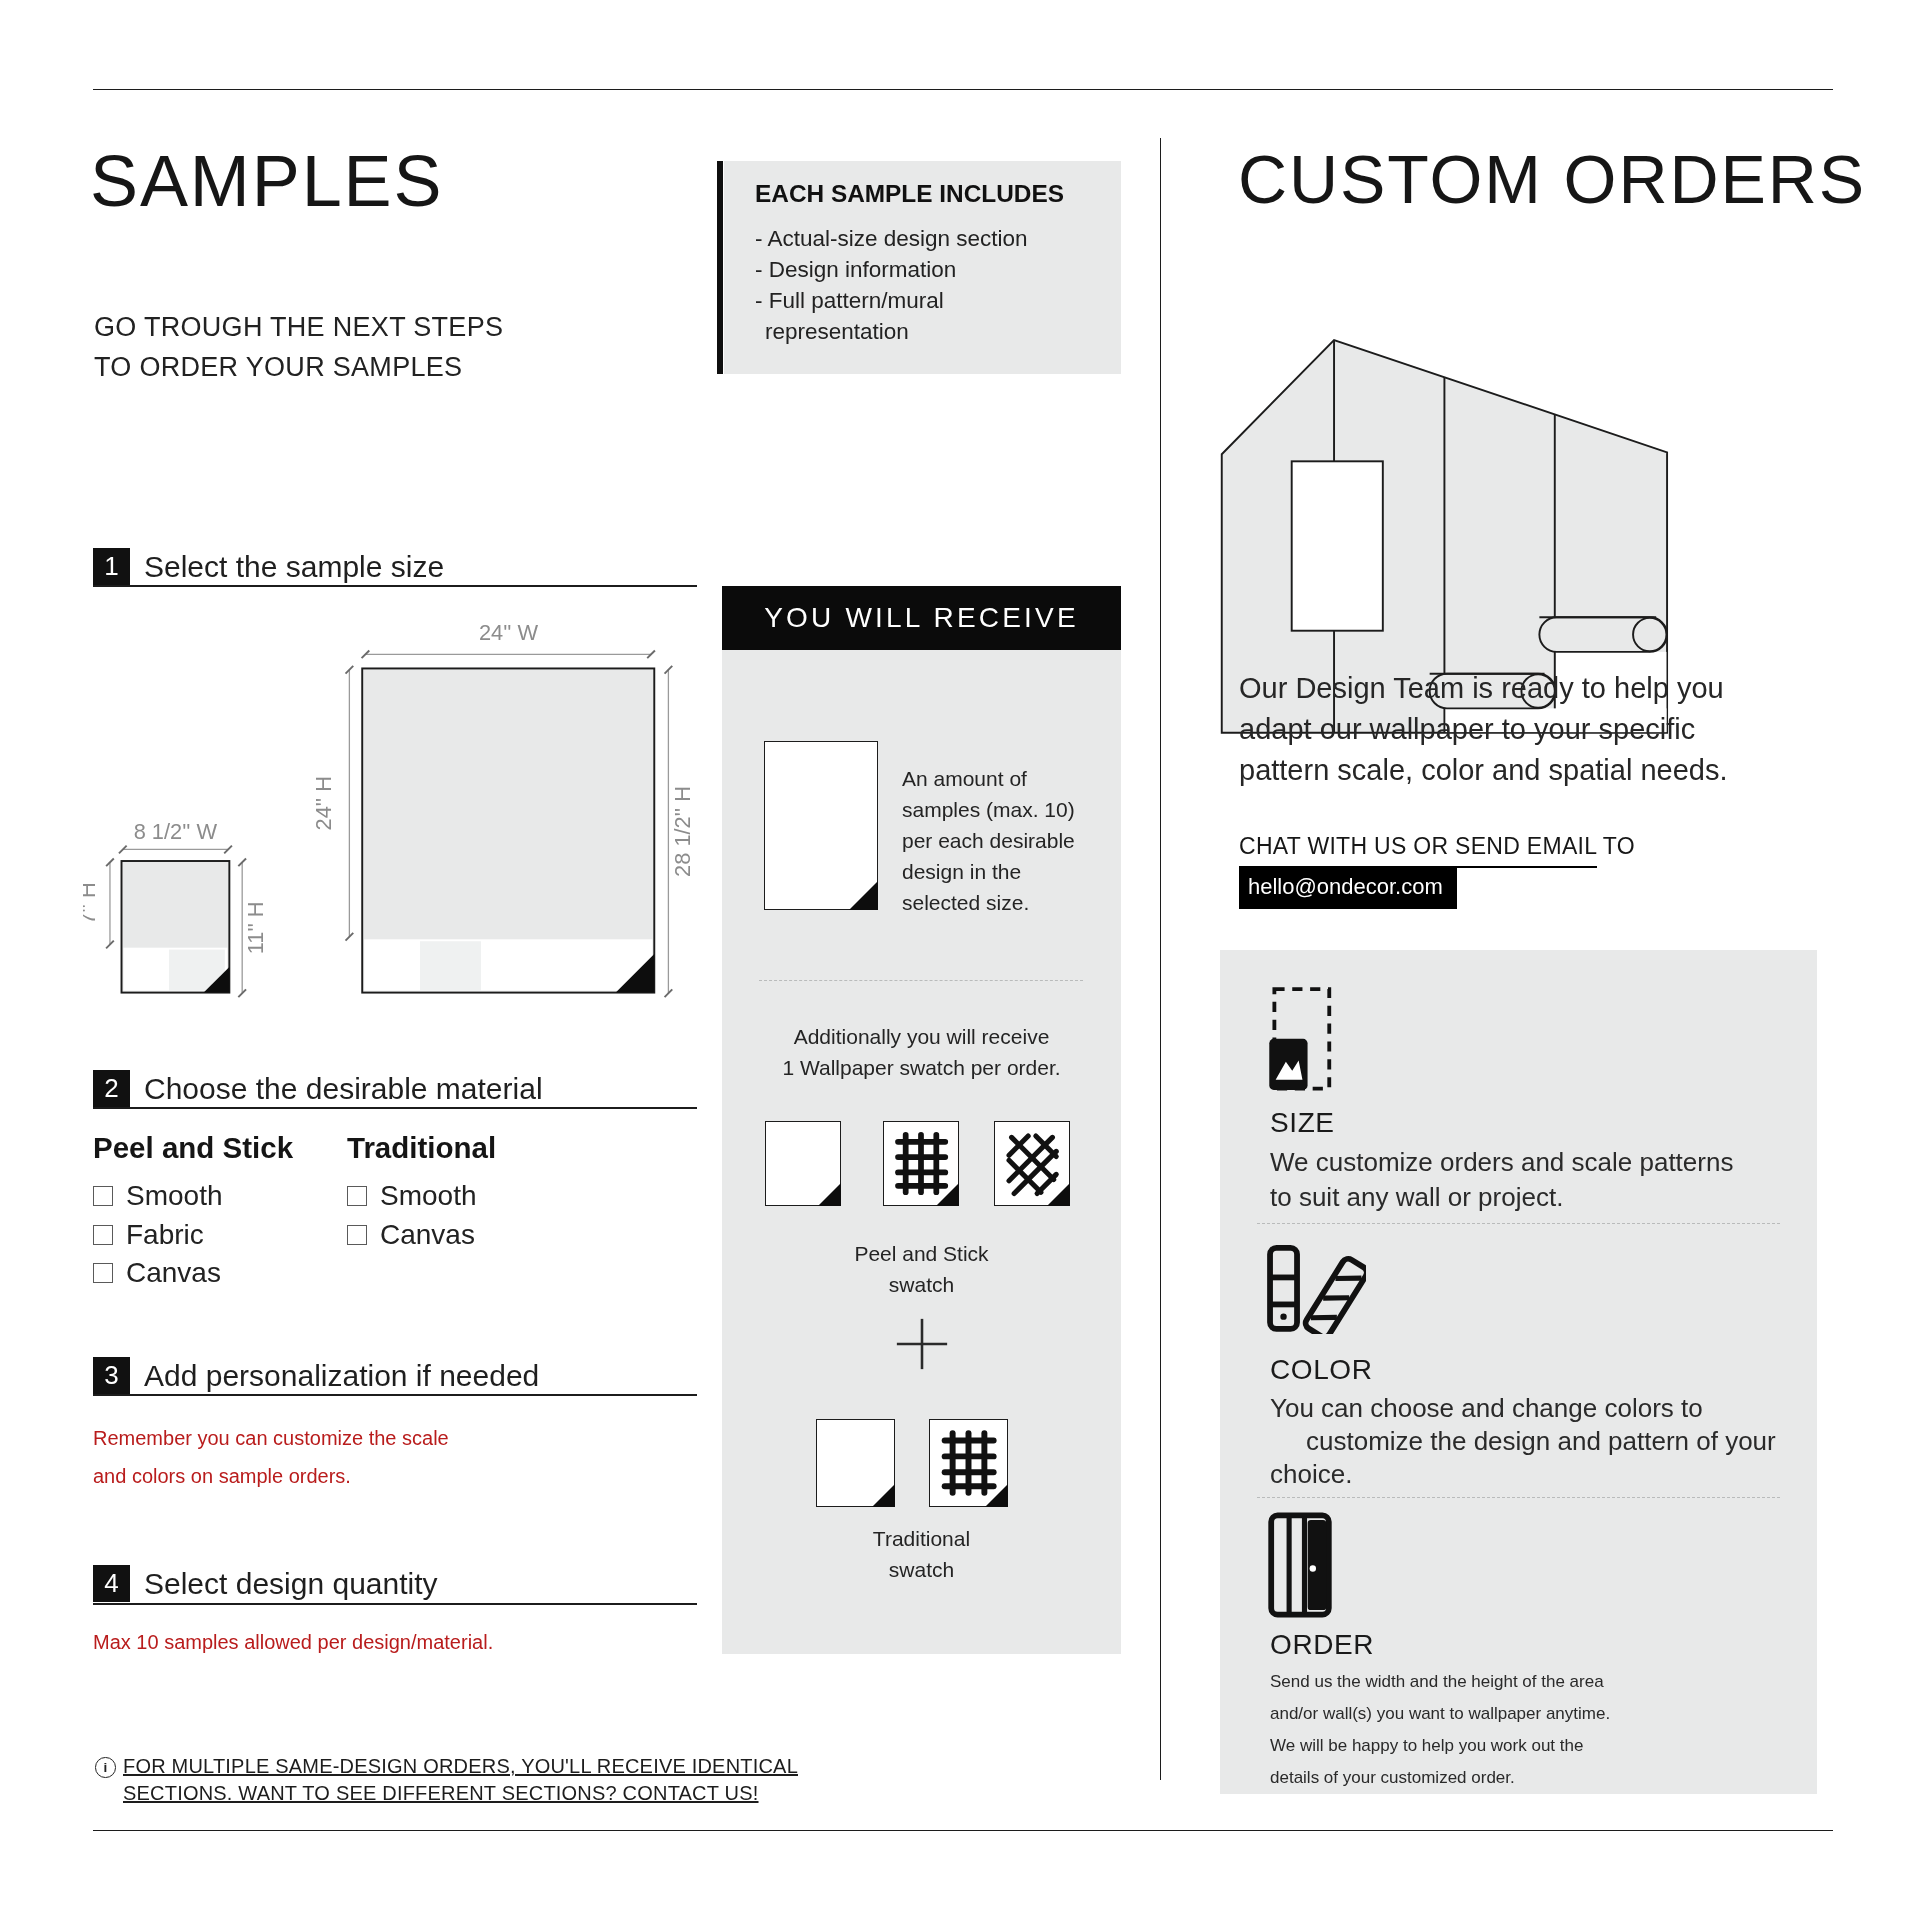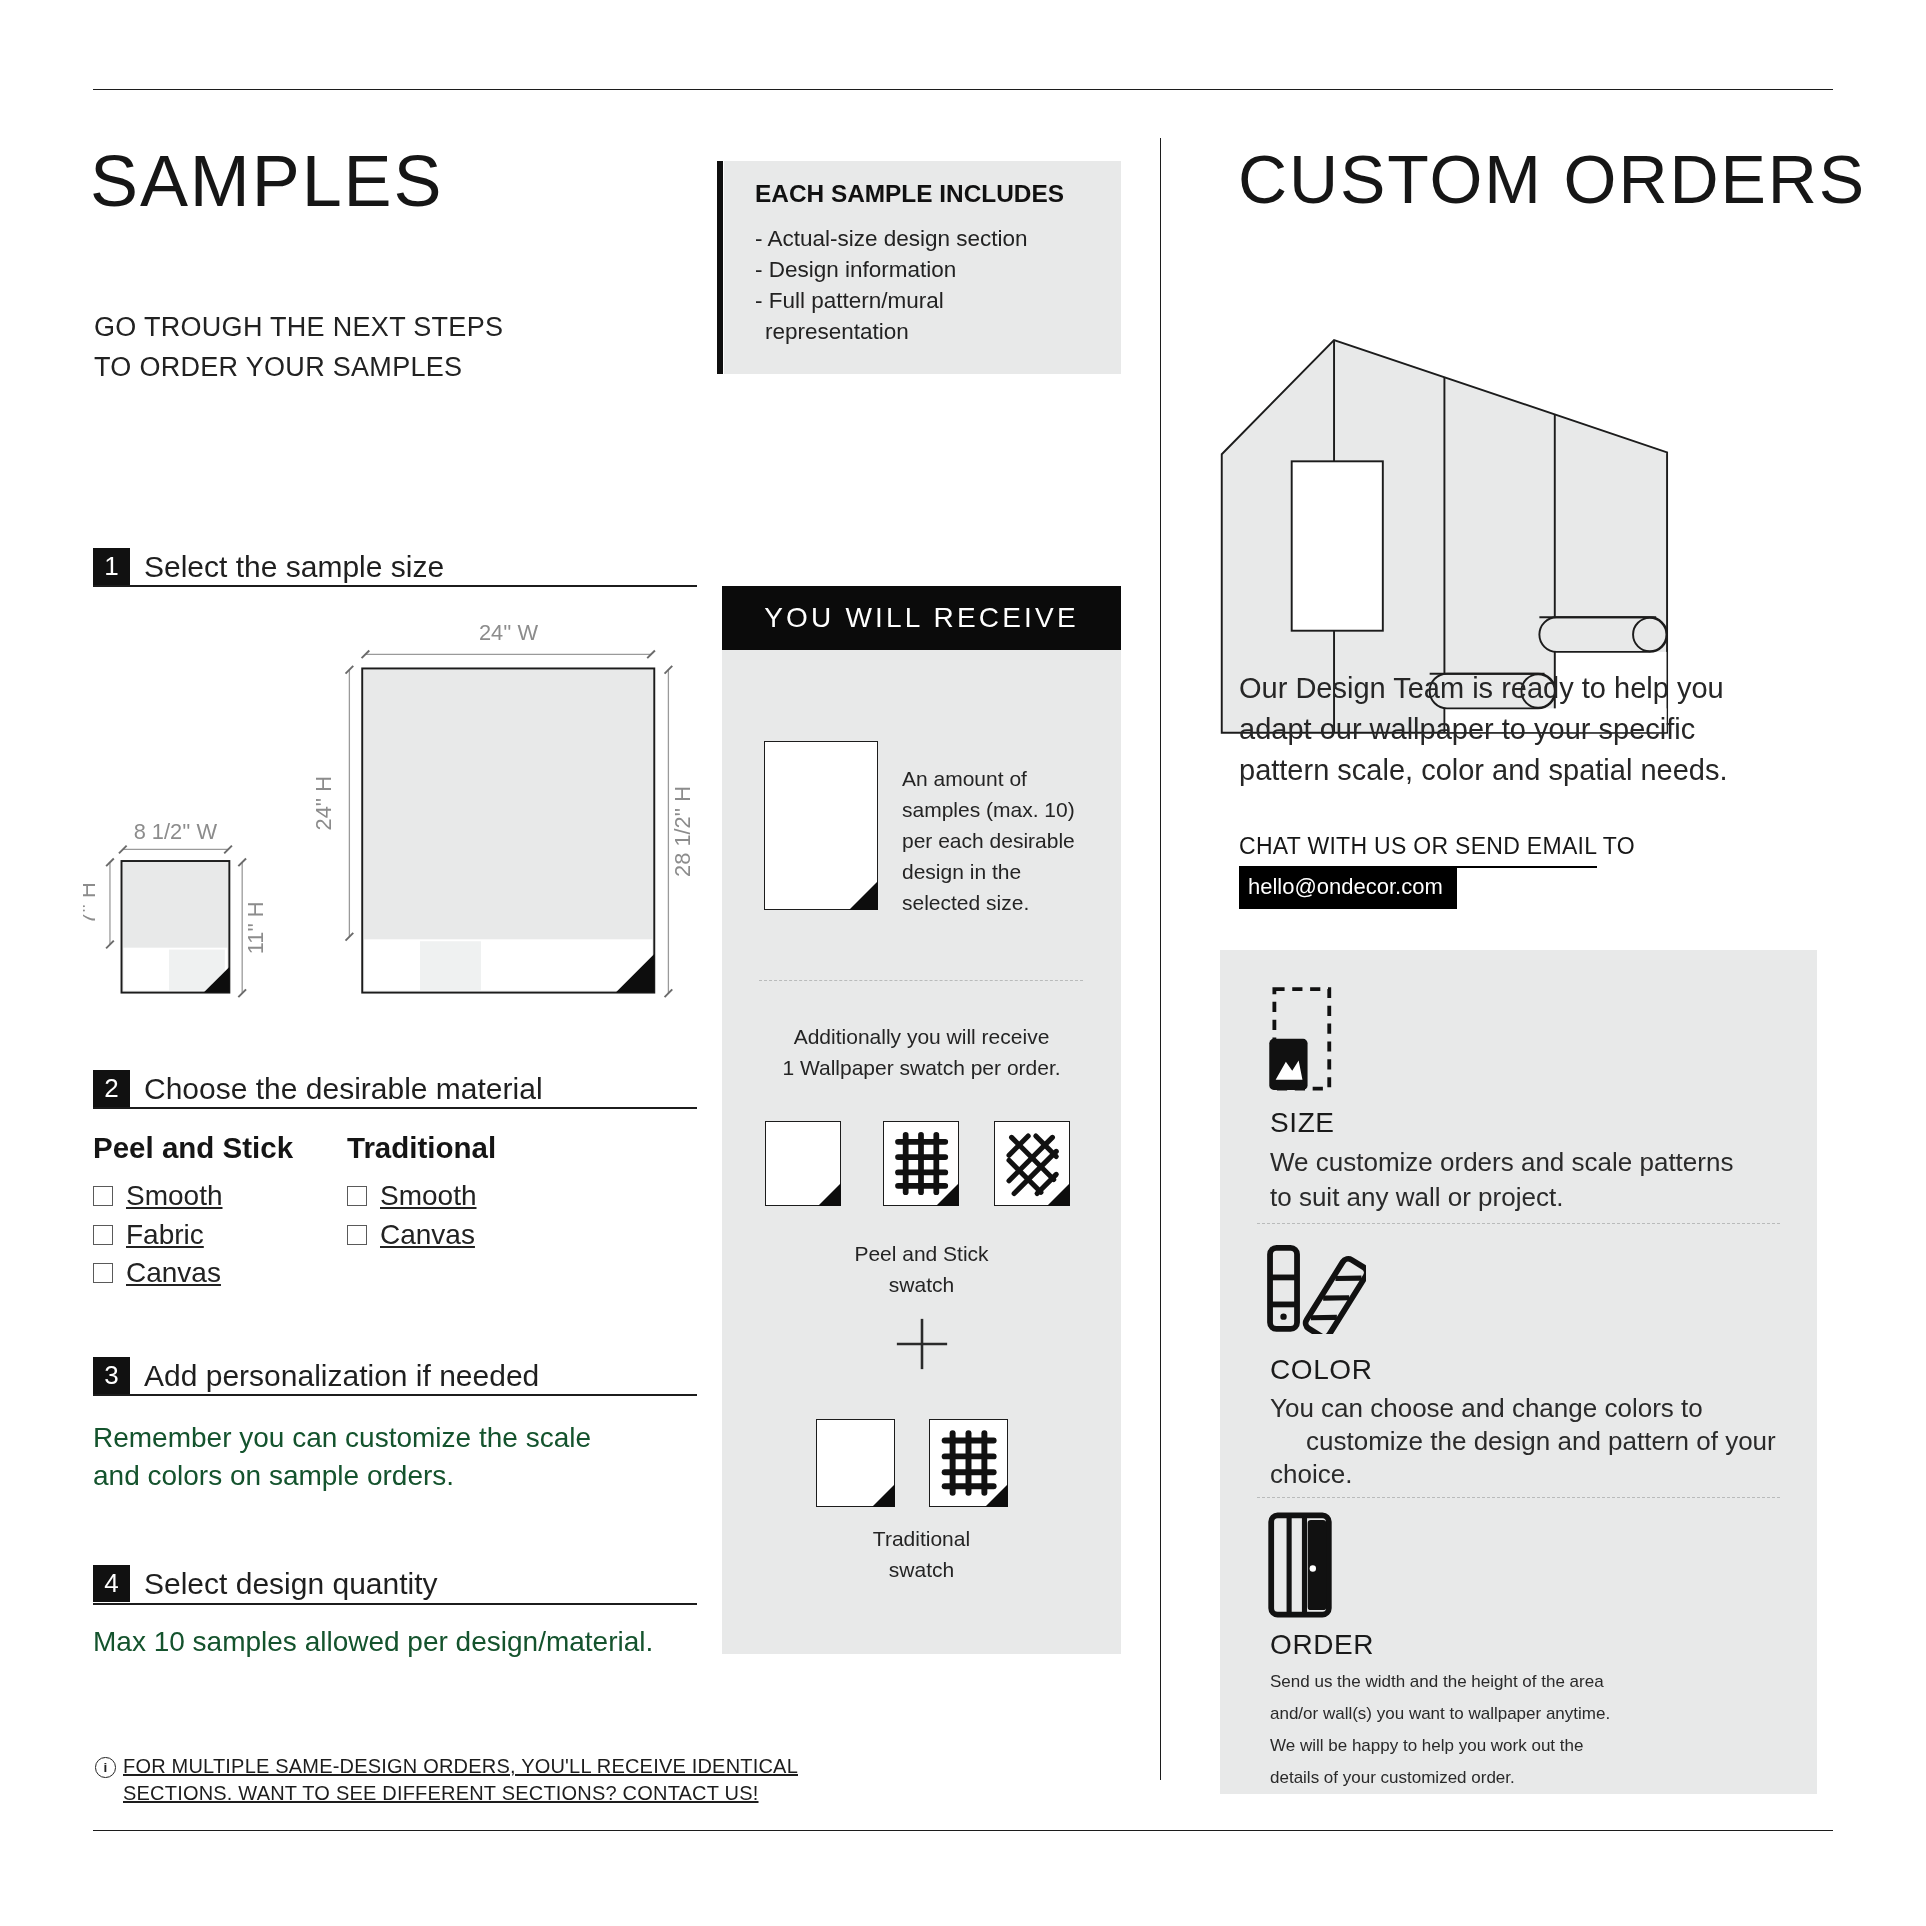--- a/index.html
+++ b/index.html
@@ -6,25 +6,25 @@
   #canvas{position:relative;width:1926px;height:1926px;background:#fff;overflow:hidden;
           font-family:"Liberation Sans",sans-serif;color:#1c1c1c;}
   .abs{position:absolute;}
   .rule{position:absolute;background:#1c1c1c;}
   .big-title{font-size:72px;font-weight:300;letter-spacing:1.9px;color:#161616;white-space:nowrap;}
   .intro-line{font-size:27px;line-height:40px;color:#222;letter-spacing:0.3px;}
   .step-badge{position:absolute;width:37px;height:37px;background:#111;color:#fff;
               font-size:26px;display:flex;align-items:center;justify-content:center;}
   .step-title{position:absolute;font-size:30px;color:#1f1f1f;line-height:37px;white-space:nowrap;}
   .step-rule{position:absolute;height:1.9px;background:#1c1c1c;width:604px;left:93px;}
-  .body-line{font-size:28px;line-height:38px;color:#14532d;}
+  .body-line{font-size:20px;line-height:38px;color:#b91c1c;}
   .mat-title{font-size:29.5px;font-weight:bold;color:#151515;white-space:nowrap;}
   .mat-row{position:absolute;display:flex;align-items:center;}
   .cb{width:18px;height:18px;border:1.9px solid #5a5a5a;background:#fff;display:inline-block;}
-  .mat-label{font-size:28px;color:#222;margin-left:13px;text-decoration:underline;}
+  .mat-label{font-size:28px;color:#222;margin-left:13px;}
   .includes-bar{position:absolute;left:717px;top:161px;width:6.4px;height:213px;background:#0f0f0f;}
   .includes-box{position:absolute;left:724px;top:161px;width:397px;height:213px;background:#e8e9e9;}
   .includes-title{position:absolute;left:31px;top:19px;font-size:24.4px;font-weight:600;color:#111;}
   .includes-line{position:absolute;left:31px;font-size:22.5px;color:#222;}
   .receive-header{position:absolute;left:722px;top:586px;width:399px;height:64px;background:#0b0b0b;
                   color:#fff;font-size:28px;letter-spacing:3.2px;text-align:center;line-height:64px;}
   .receive-panel{position:absolute;left:722px;top:650px;width:399px;height:1004px;background:#e8e9e9;}
   .paper{position:absolute;background:#fff;border:1.9px solid #1c1c1c;}
   .paper:after{content:"";position:absolute;right:-0.6px;bottom:-0.6px;width:0;height:0;
                border-style:solid;border-width:0 0 29.5px 29.5px;border-color:transparent transparent #0d0d0d transparent;}

